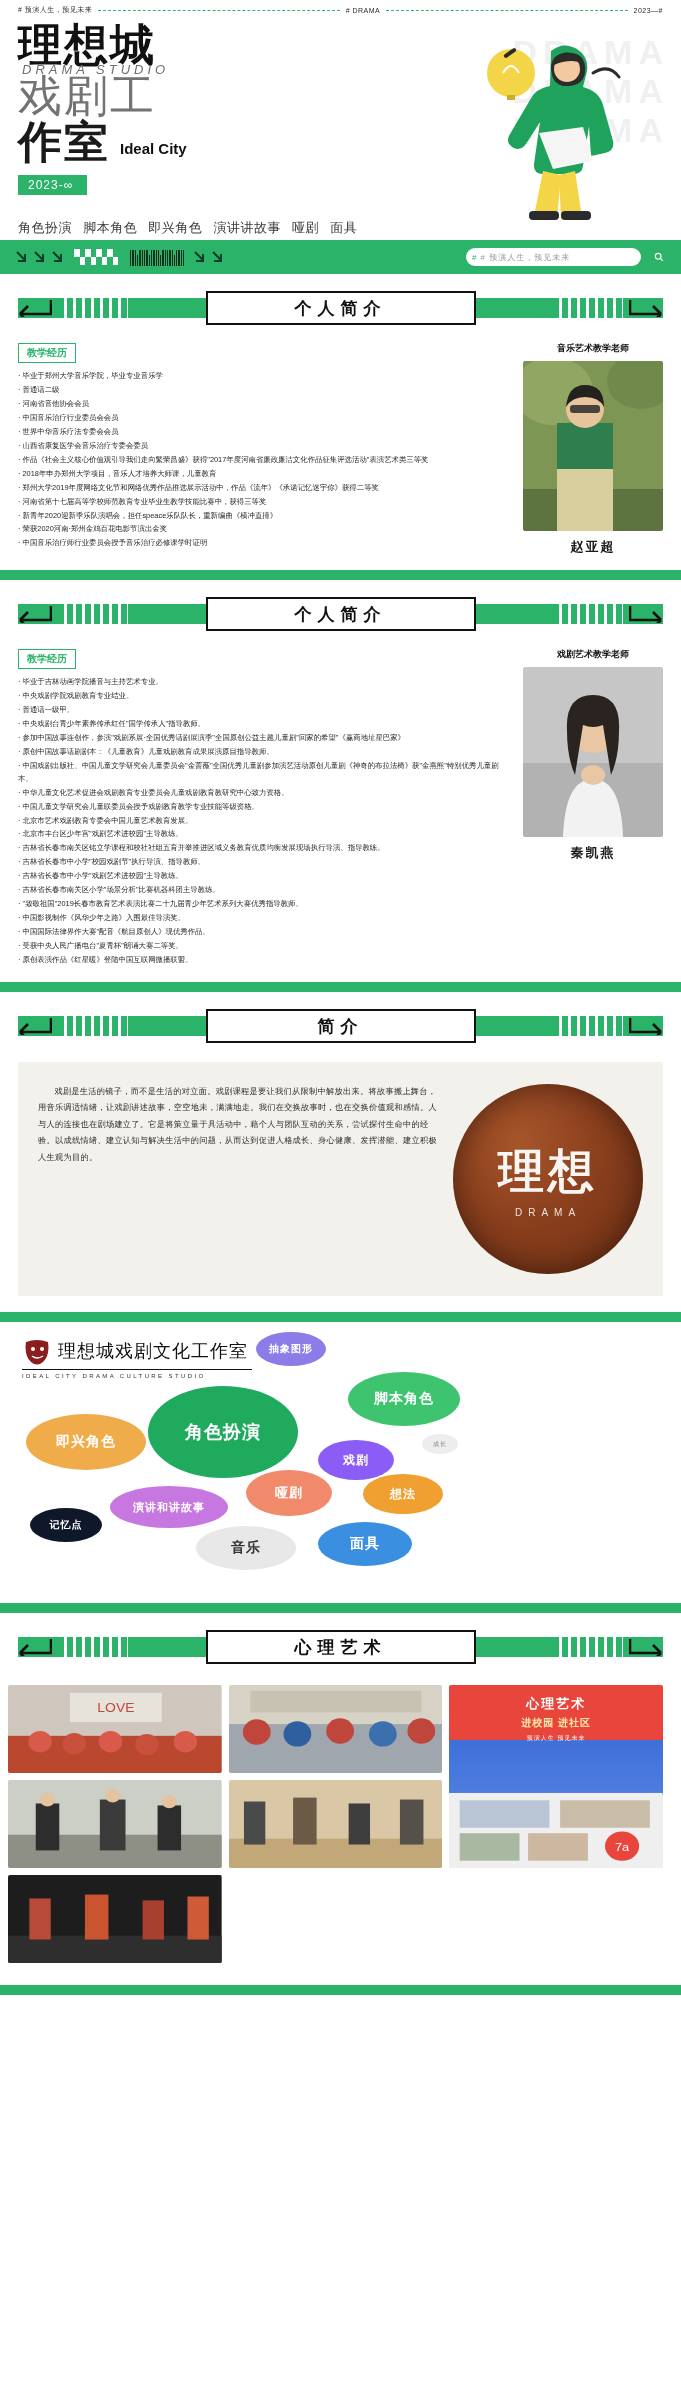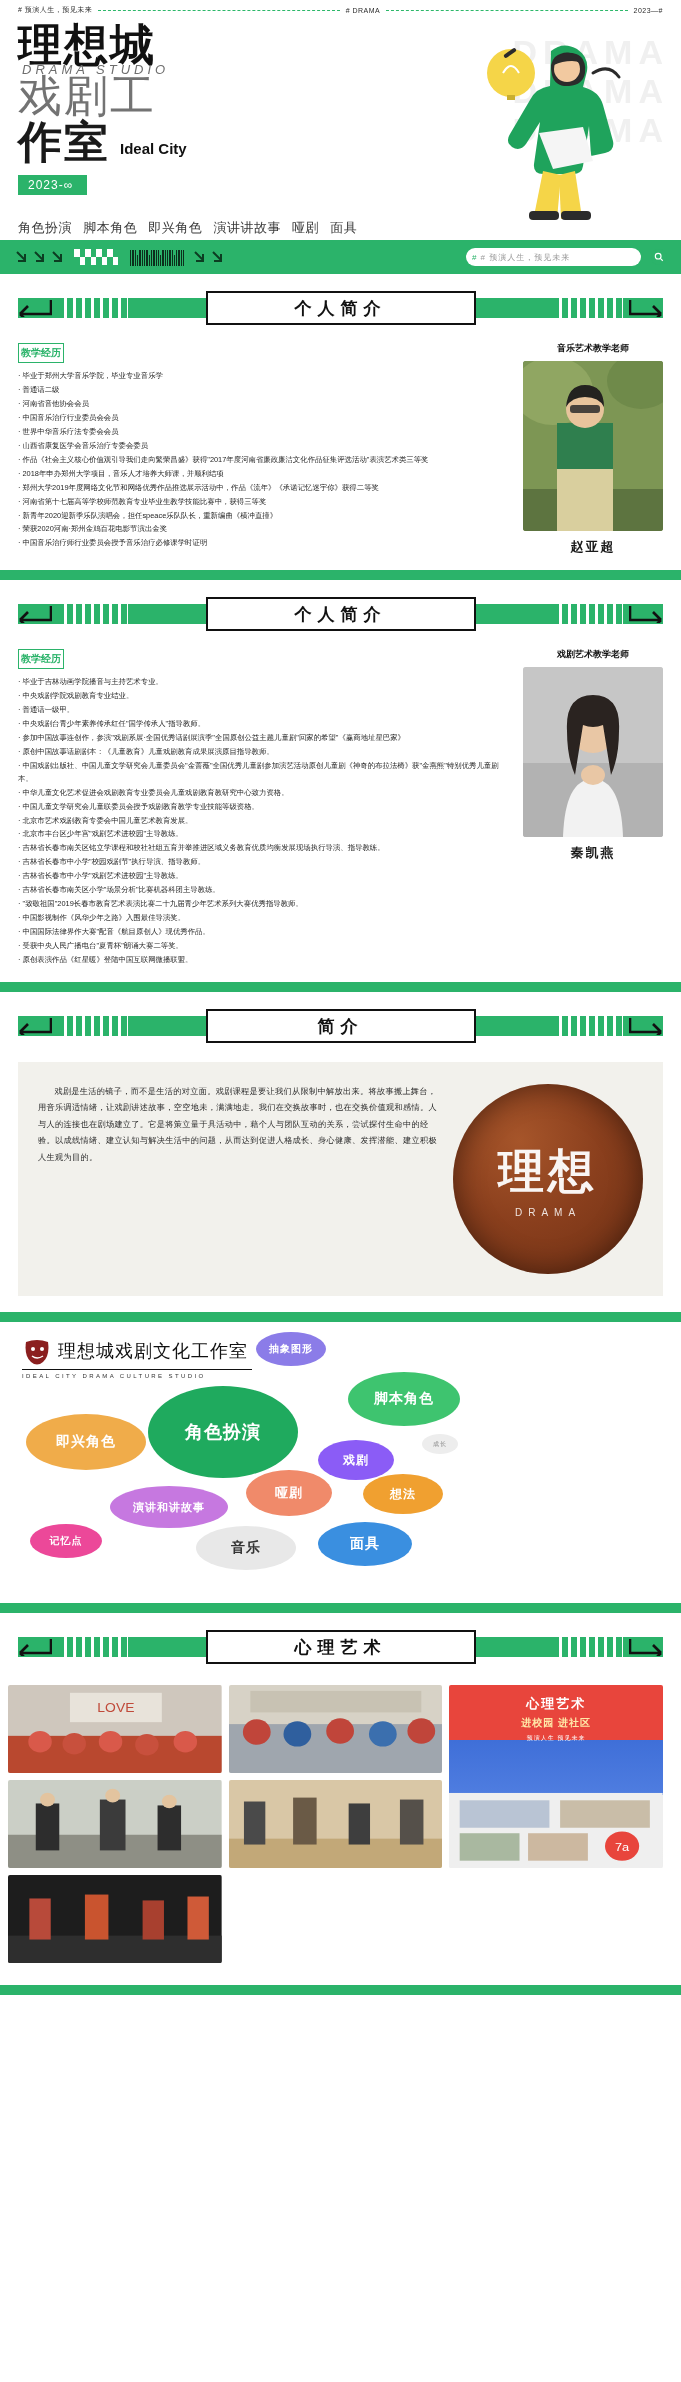--- a/index.html
+++ b/index.html
@@ -108,21 +108,21 @@
     position: absolute; z-index: 5; top: 9px;
   }
   .banner .arrow-left-blk { left: 0; }
   .banner .arrow-right-blk { right: 0; }
 
   
   .profile { display: flex; gap: 12px; padding: 4px 18px 14px 18px; }
   .profile-left { flex: 1; }
   .tagbox {
     display: inline-block; border: 1.5px solid #2bb36a; color: #2bb36a;
-    font-size: 10px; padding: 2px 2px; margin-bottom: 7px; font-weight: bold;
+    font-size: 10px; padding: 2px 8px; margin-bottom: 7px; font-weight: bold;
   }
   .bullets { font-size: 7.4px; line-height: 1.75; color: #262626; }
   .bullets div { margin-bottom: 1px; }
   .profile-right { width: 140px; text-align: center; }
   .teacher-role { font-size: 9px; font-weight: bold; color: #111; margin-bottom: 6px; }
   .photo { width: 140px; height: 170px; border-radius: 3px; overflow: hidden; position: relative; }
   .photo.p1 { background: linear-gradient(170deg,#5b7f4a 0%,#86a05c 35%,#c9b88a 70%,#6b7d4a 100%); }
   .photo.p2 { background: linear-gradient(170deg,#d8d8d8 0%,#bdbdbd 40%,#8d8d8d 100%); }
   .teacher-name { font-size: 13px; font-weight: bold; margin-top: 7px; letter-spacing: 2px; }
 
@@ -321,21 +321,21 @@
     <div class="profile-left">
       <div class="tagbox">教学经历</div>
       <div class="bullets">
         <div>· 毕业于郑州大学音乐学院，毕业专业音乐学</div>
         <div>· 普通话二级</div>
         <div>· 河南省音他协会会员</div>
         <div>· 中国音乐治疗行业委员会会员</div>
         <div>· 世界中华音乐疗法专委会会员</div>
         <div>· 山西省康复医学会音乐治疗专委会委员</div>
         <div>· 作品《社会主义核心价值观引导我们走向繁荣昌盛》获得"2017年度河南省廉政廉洁文化作品征集评选活动"表演艺术类三等奖</div>
-        <div>· 2018年申办郑州大学项目，音乐人才培养大师课，并顺利结项</div>
+        <div>· 2018年申办郑州大学项目，音乐人才培养大师课，儿童教育</div>
         <div>· 郑州大学2019年度网络文化节和网络优秀作品推选展示活动中，作品《流年》《承诺记忆迷宇你》获得二等奖</div>
         <div>· 河南省第十七届高等学校师范教育专业毕业生教学技能比赛中，获得三等奖</div>
         <div>· 新青年2020迎新季乐队演唱会，担任speace乐队队长，重新编曲《横冲直撞》</div>
         <div>· 荣获2020河南·郑州金鸡百花电影节演出金奖</div>
         <div>· 中国音乐治疗师行业委员会授予音乐治疗必修课学时证明</div>
       </div>
     </div>
     <div class="profile-right">
       <div class="teacher-role">音乐艺术教学老师</div>
       <div class="photo p1">
@@ -476,21 +476,21 @@
     </div>
     <div class="bubble" style="left:228px;top:142px;width:86px;height:46px;background:#f08a6a;font-size:13px;">
       <span>哑剧</span>
     </div>
     <div class="bubble" style="left:345px;top:146px;width:80px;height:40px;background:#f0a030;font-size:12px;">
       <span>想法</span>
     </div>
     <div class="bubble" style="left:92px;top:158px;width:118px;height:42px;background:#c678e0;font-size:11px;">
       <span>演讲和讲故事</span>
     </div>
-    <div class="bubble" style="left:12px;top:196px;width:72px;height:34px;background:#ec4899;font-size:10px;">
+    <div class="bubble" style="left:12px;top:180px;width:72px;height:34px;background:#0f172a;font-size:10px;">
       <span>记忆点</span>
     </div>
     <div class="bubble" style="left:178px;top:198px;width:100px;height:44px;background:#e8e8e8;color:#333;font-size:14px;">
       <span>音乐</span>
     </div>
     <div class="bubble" style="left:300px;top:194px;width:94px;height:44px;background:#3a8fe0;font-size:14px;">
       <span>面具</span>
     </div>
     <div class="bubble" style="left:404px;top:106px;width:36px;height:20px;background:#ededed;color:#aaa;font-size:6px;">
       <span>成长</span>

